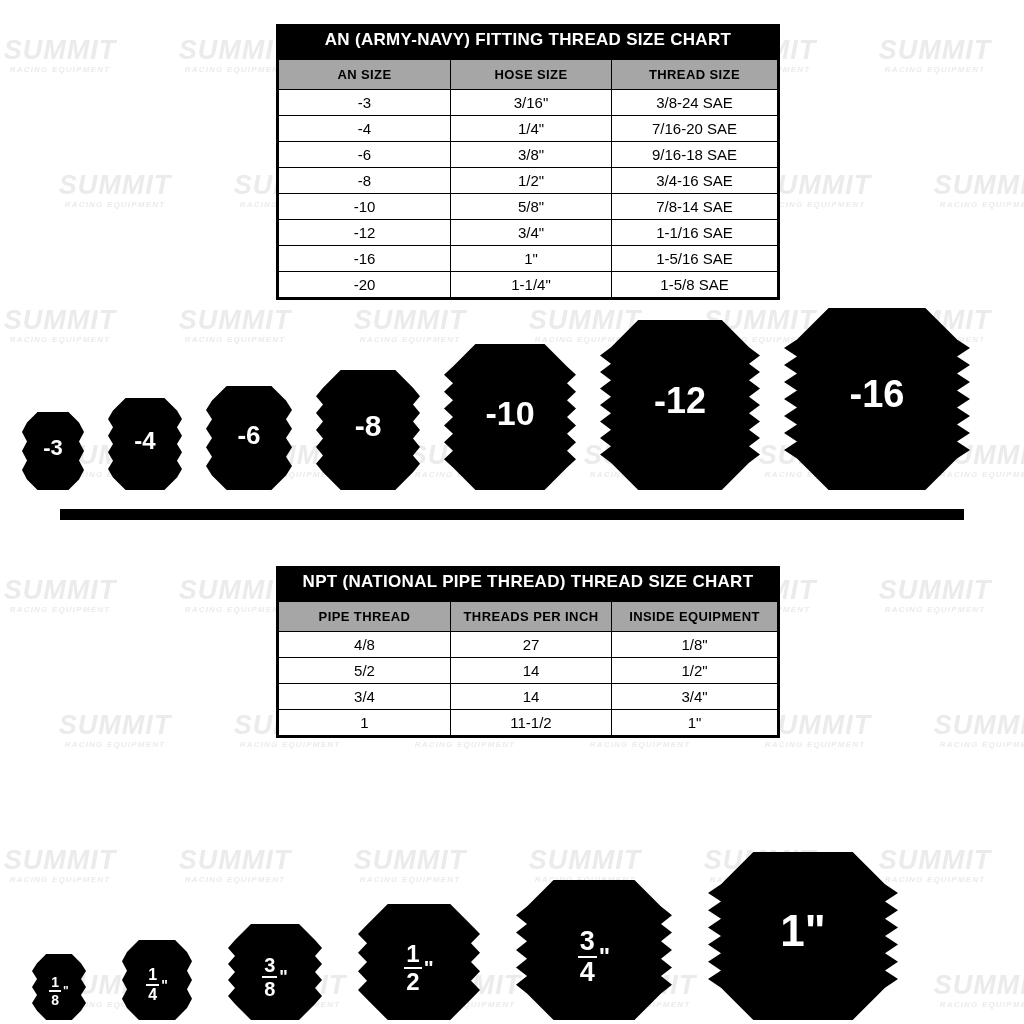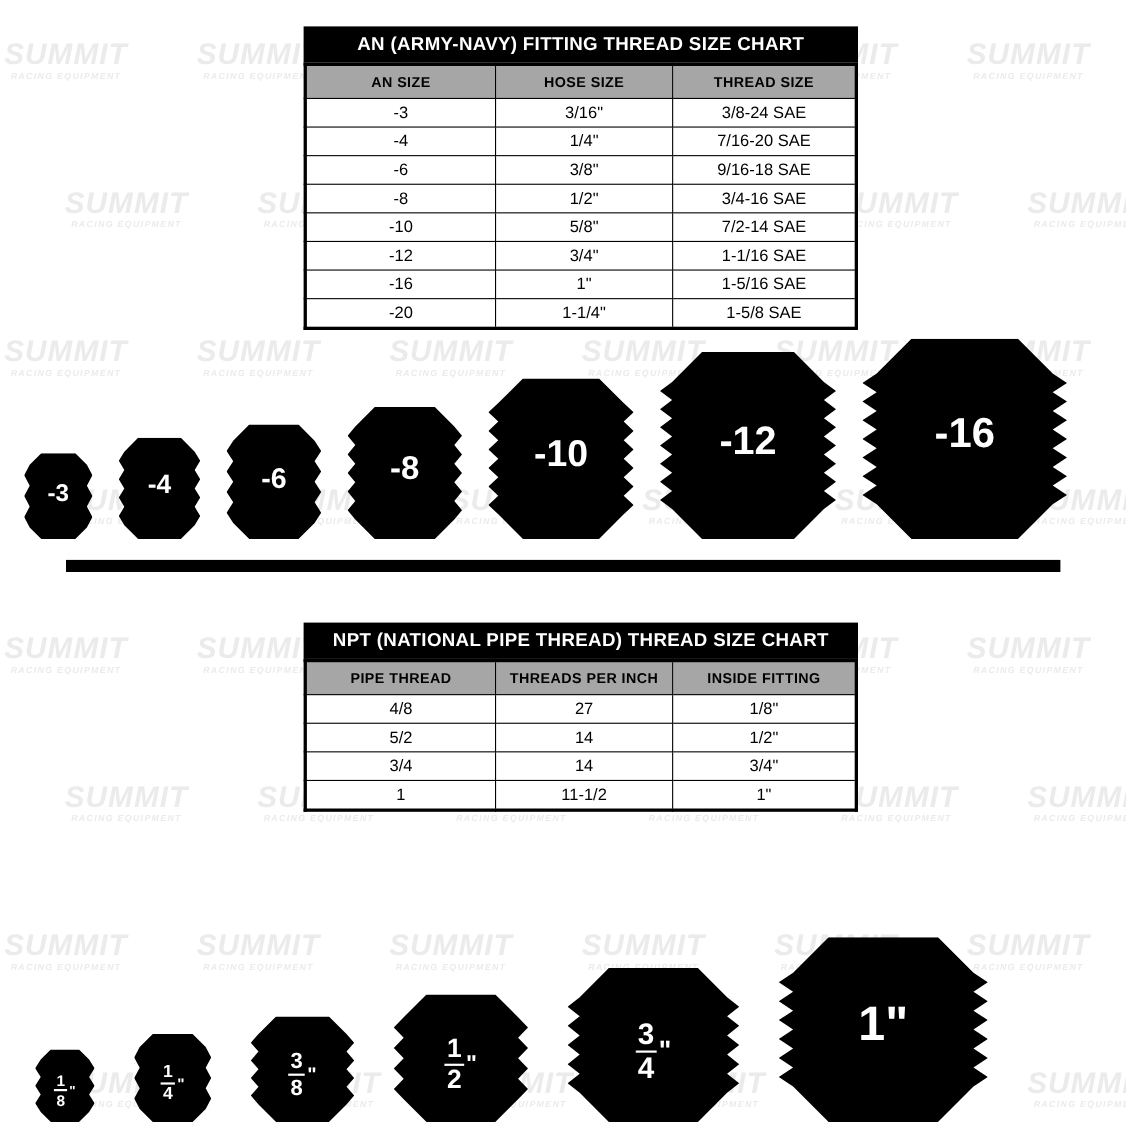--- a/index.html
+++ b/index.html
@@ -368,21 +368,21 @@
           <td>9/16-18 SAE</td>
         </tr>
         <tr>
           <td>-8</td>
           <td>1/2"</td>
           <td>3/4-16 SAE</td>
         </tr>
         <tr>
           <td>-10</td>
           <td>5/8"</td>
-          <td>7/2-14 SAE</td>
+          <td>7/8-14 SAE</td>
         </tr>
         <tr>
           <td>-12</td>
           <td>3/4"</td>
           <td>1-1/16 SAE</td>
         </tr>
         <tr>
           <td>-16</td>
           <td>1"</td>
           <td>1-5/16 SAE</td>
@@ -443,21 +443,21 @@
 
   <div class="divider" style="left:60px; top:509px; width:904px; height:11px;"></div>
 
   <div class="chart-block" style="left:276px; top:566px;">
     <table class="size-chart" style="width:472px;">
       <caption>NPT (NATIONAL PIPE THREAD) THREAD SIZE CHART</caption>
       <thead>
         <tr>
           <th style="width:163px;text-align:center;">PIPE THREAD</th>
           <th style="width:152px;">THREADS PER INCH</th>
-          <th style="width:157px;">INSIDE FITTING</th>
+          <th style="width:157px;">INSIDE EQUIPMENT</th>
         </tr>
       </thead>
       <tbody>
         <tr>
           <td>4/8</td>
           <td>27</td>
           <td>1/8"</td>
         </tr>
         <tr>
           <td>5/2</td>

